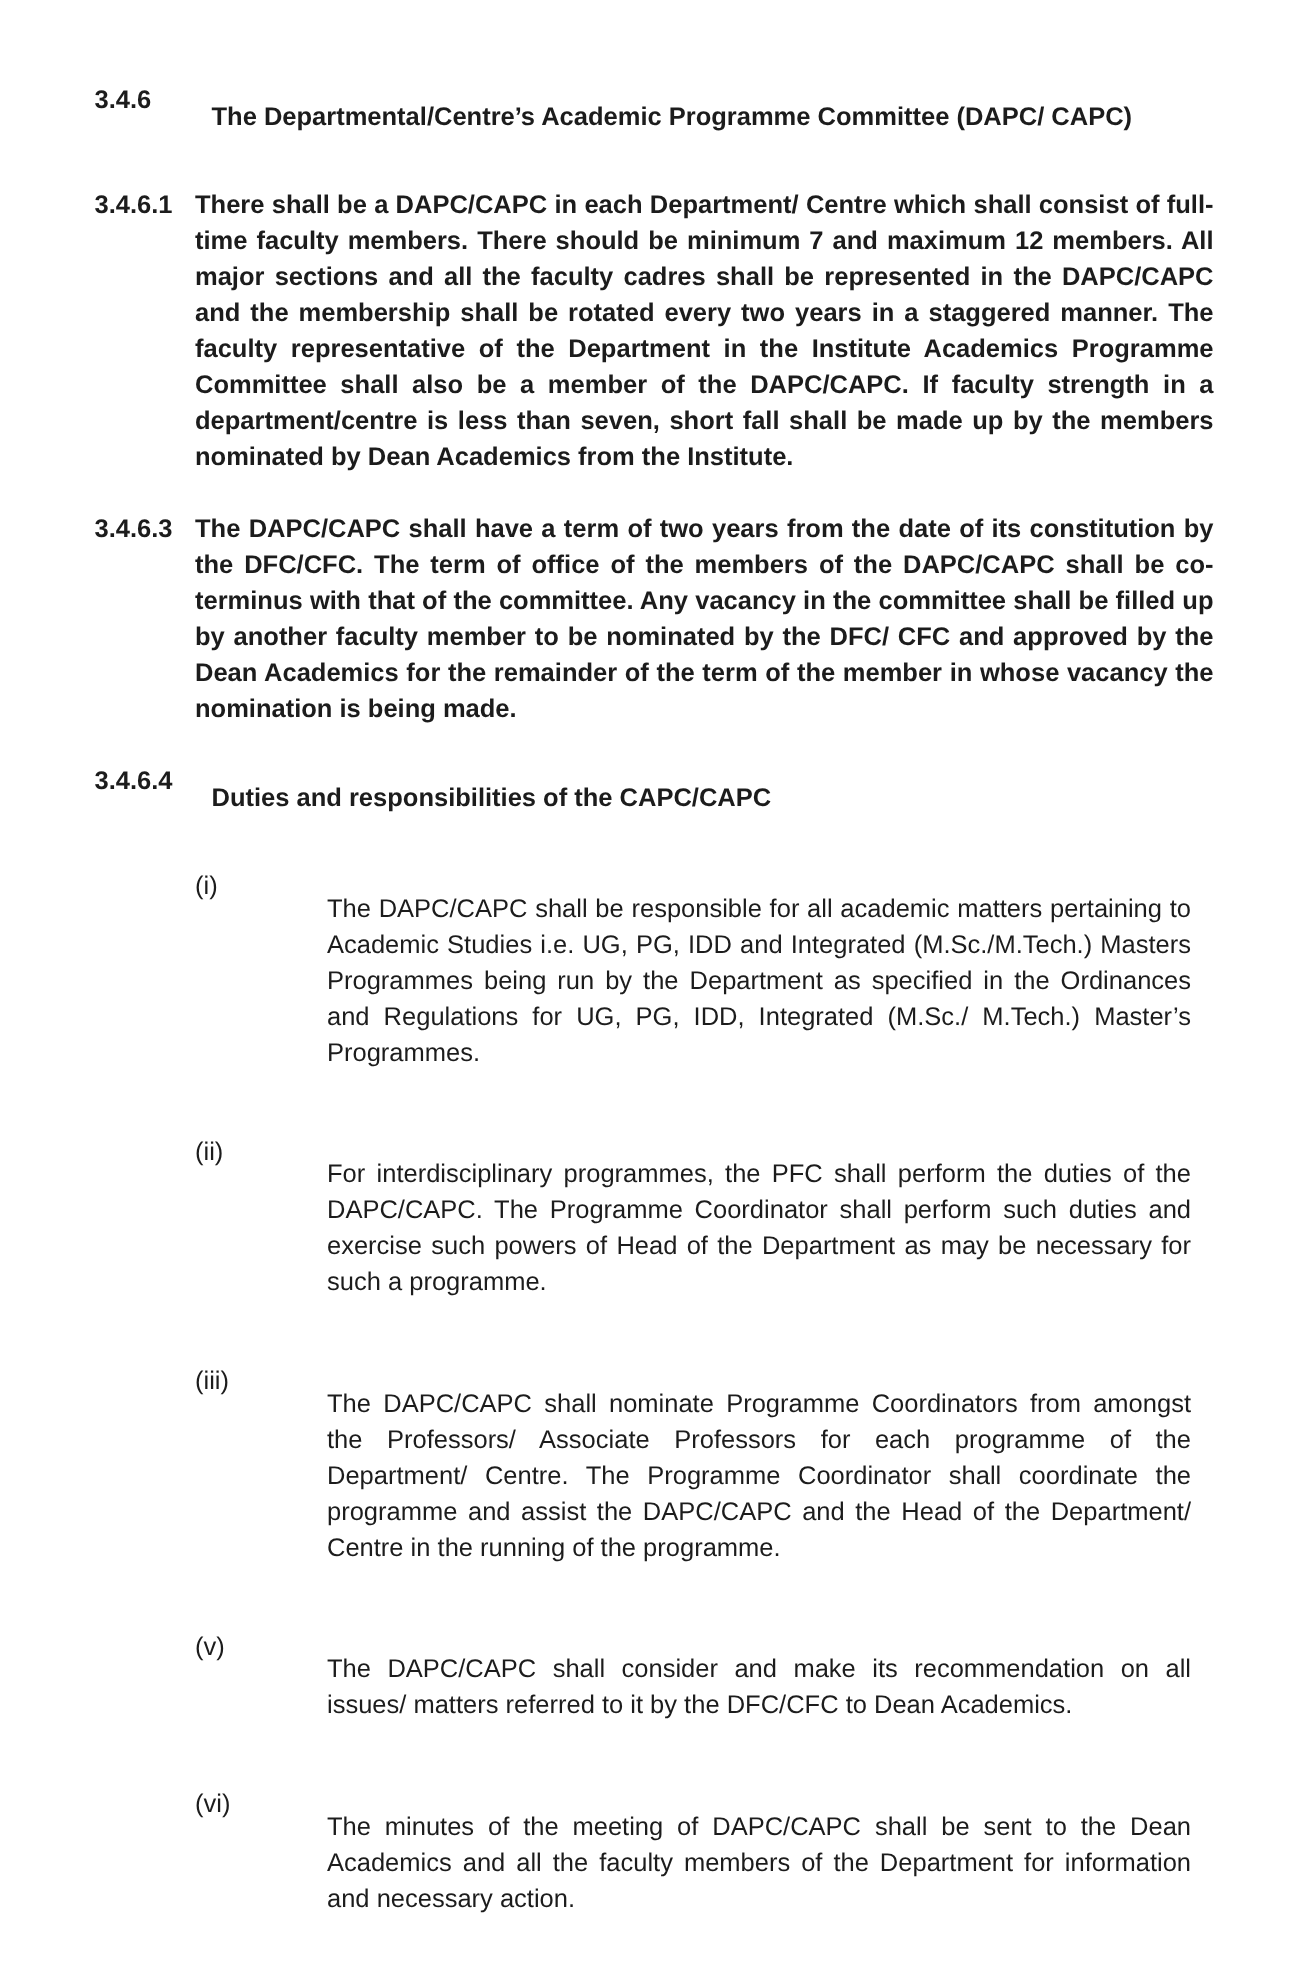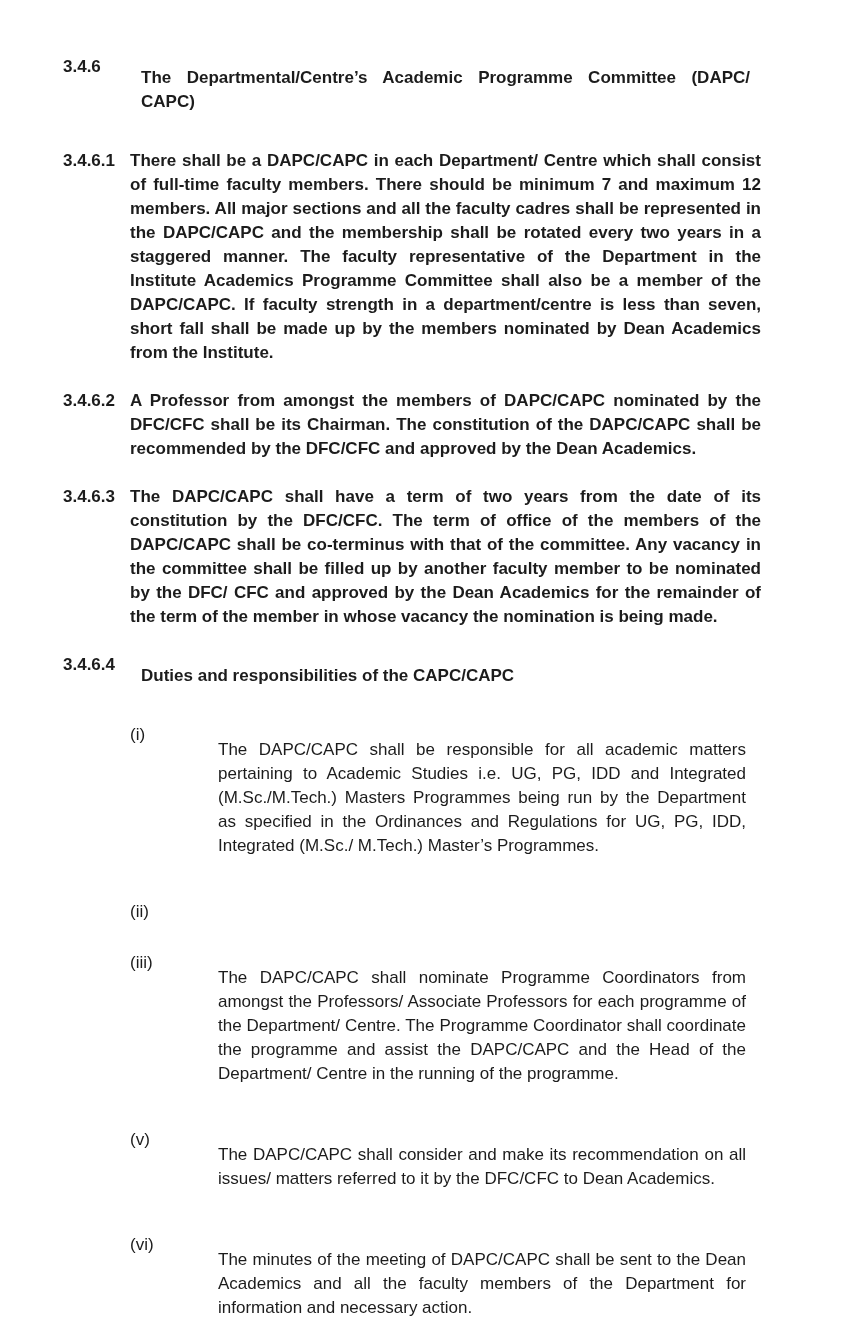--- a/index.html
+++ b/index.html
@@ -6,21 +6,21 @@
     margin: 0;
     padding: 0;
     background: #ffffff;
   }
   .page {
     position: relative;
     width: 863px;
     height: 1320px;
     background: #ffffff;
     box-sizing: border-box;
-    padding: 55px 102px 40px 63px;
+    padding: 55px 54px 40px 63px;
     font-family: "Liberation Sans", "DejaVu Sans", sans-serif;
     font-size: 17px;
     line-height: 24px;
     color: #1c1c1c;
     overflow: hidden;
   }
   .sec {
     display: flex;
     align-items: flex-start;
     margin-bottom: 24px;
@@ -70,44 +70,41 @@
   <div class="sec">
     <div class="sec-num">3.4.6</div>
     <h2 class="sec-heading">The Departmental/Centre’s Academic Programme Committee (DAPC/ CAPC)</h2>
   </div>
 
   <div class="sec">
     <div class="sec-num">3.4.6.1</div>
     <p class="sec-body">There shall be a DAPC/CAPC in each Department/ Centre which shall consist of full-time faculty members. There should be minimum 7 and maximum 12 members. All major sections and all the faculty cadres shall be represented in the DAPC/CAPC and the membership shall be rotated every two years in a staggered manner. The faculty representative of the Department in the Institute Academics Programme Committee shall also be a member of the DAPC/CAPC. If faculty strength in a department/centre is less than seven, short fall shall be made up by the members nominated by Dean Academics from the Institute.</p>
   </div>
 
-  <div class="sec">
-    <div class="sec-num">3.4.6.2</div>
-    <p class="sec-body">A Professor from amongst the members of DAPC/CAPC nominated by the DFC/CFC shall be its Chairman. The constitution of the DAPC/CAPC shall be recommended by the DFC/CFC and approved by the Dean Academics.</p>
-  </div>
 
   <div class="sec">
     <div class="sec-num">3.4.6.3</div>
     <p class="sec-body">The DAPC/CAPC shall have a term of two years from the date of its constitution by the DFC/CFC. The term of office of the members of the DAPC/CAPC shall be co-terminus with that of the committee. Any vacancy in the committee shall be filled up by another faculty member to be nominated by the DFC/ CFC and approved by the Dean Academics for the remainder of the term of the member in whose vacancy the nomination is being made.</p>
   </div>
 
   <div class="sec">
     <div class="sec-num">3.4.6.4</div>
     <h3 class="sec-heading">Duties and responsibilities of the CAPC/CAPC</h3>
   </div>
 
   <div class="duties">
 
     <div class="duty-item">
       <div class="duty-marker">(i)</div>
       <p class="duty-text">The DAPC/CAPC shall be responsible for all academic matters pertaining to Academic Studies i.e. UG, PG, IDD and Integrated (M.Sc./M.Tech.) Masters Programmes being run by the Department as specified in the Ordinances and Regulations for UG, PG, IDD, Integrated (M.Sc./ M.Tech.) Master’s Programmes.</p>
     </div>
 
     <div class="duty-item">
       <div class="duty-marker">(ii)</div>
+      <p class="duty-text">For interdisciplinary programmes, the PFC shall perform the duties of the DAPC/CAPC. The Programme Coordinator shall perform such duties and exercise such powers of Head of the Department as may be necessary for such a programme.</p>
     </div>
 
     <div class="duty-item">
       <div class="duty-marker">(iii)</div>
       <p class="duty-text">The DAPC/CAPC shall nominate Programme Coordinators from amongst the Professors/ Associate Professors for each programme of the Department/ Centre. The Programme Coordinator shall coordinate the programme and assist the DAPC/CAPC and the Head of the Department/ Centre in the running of the programme.</p>
     </div>
 
 
     <div class="duty-item">
       <div class="duty-marker">(v)</div>

